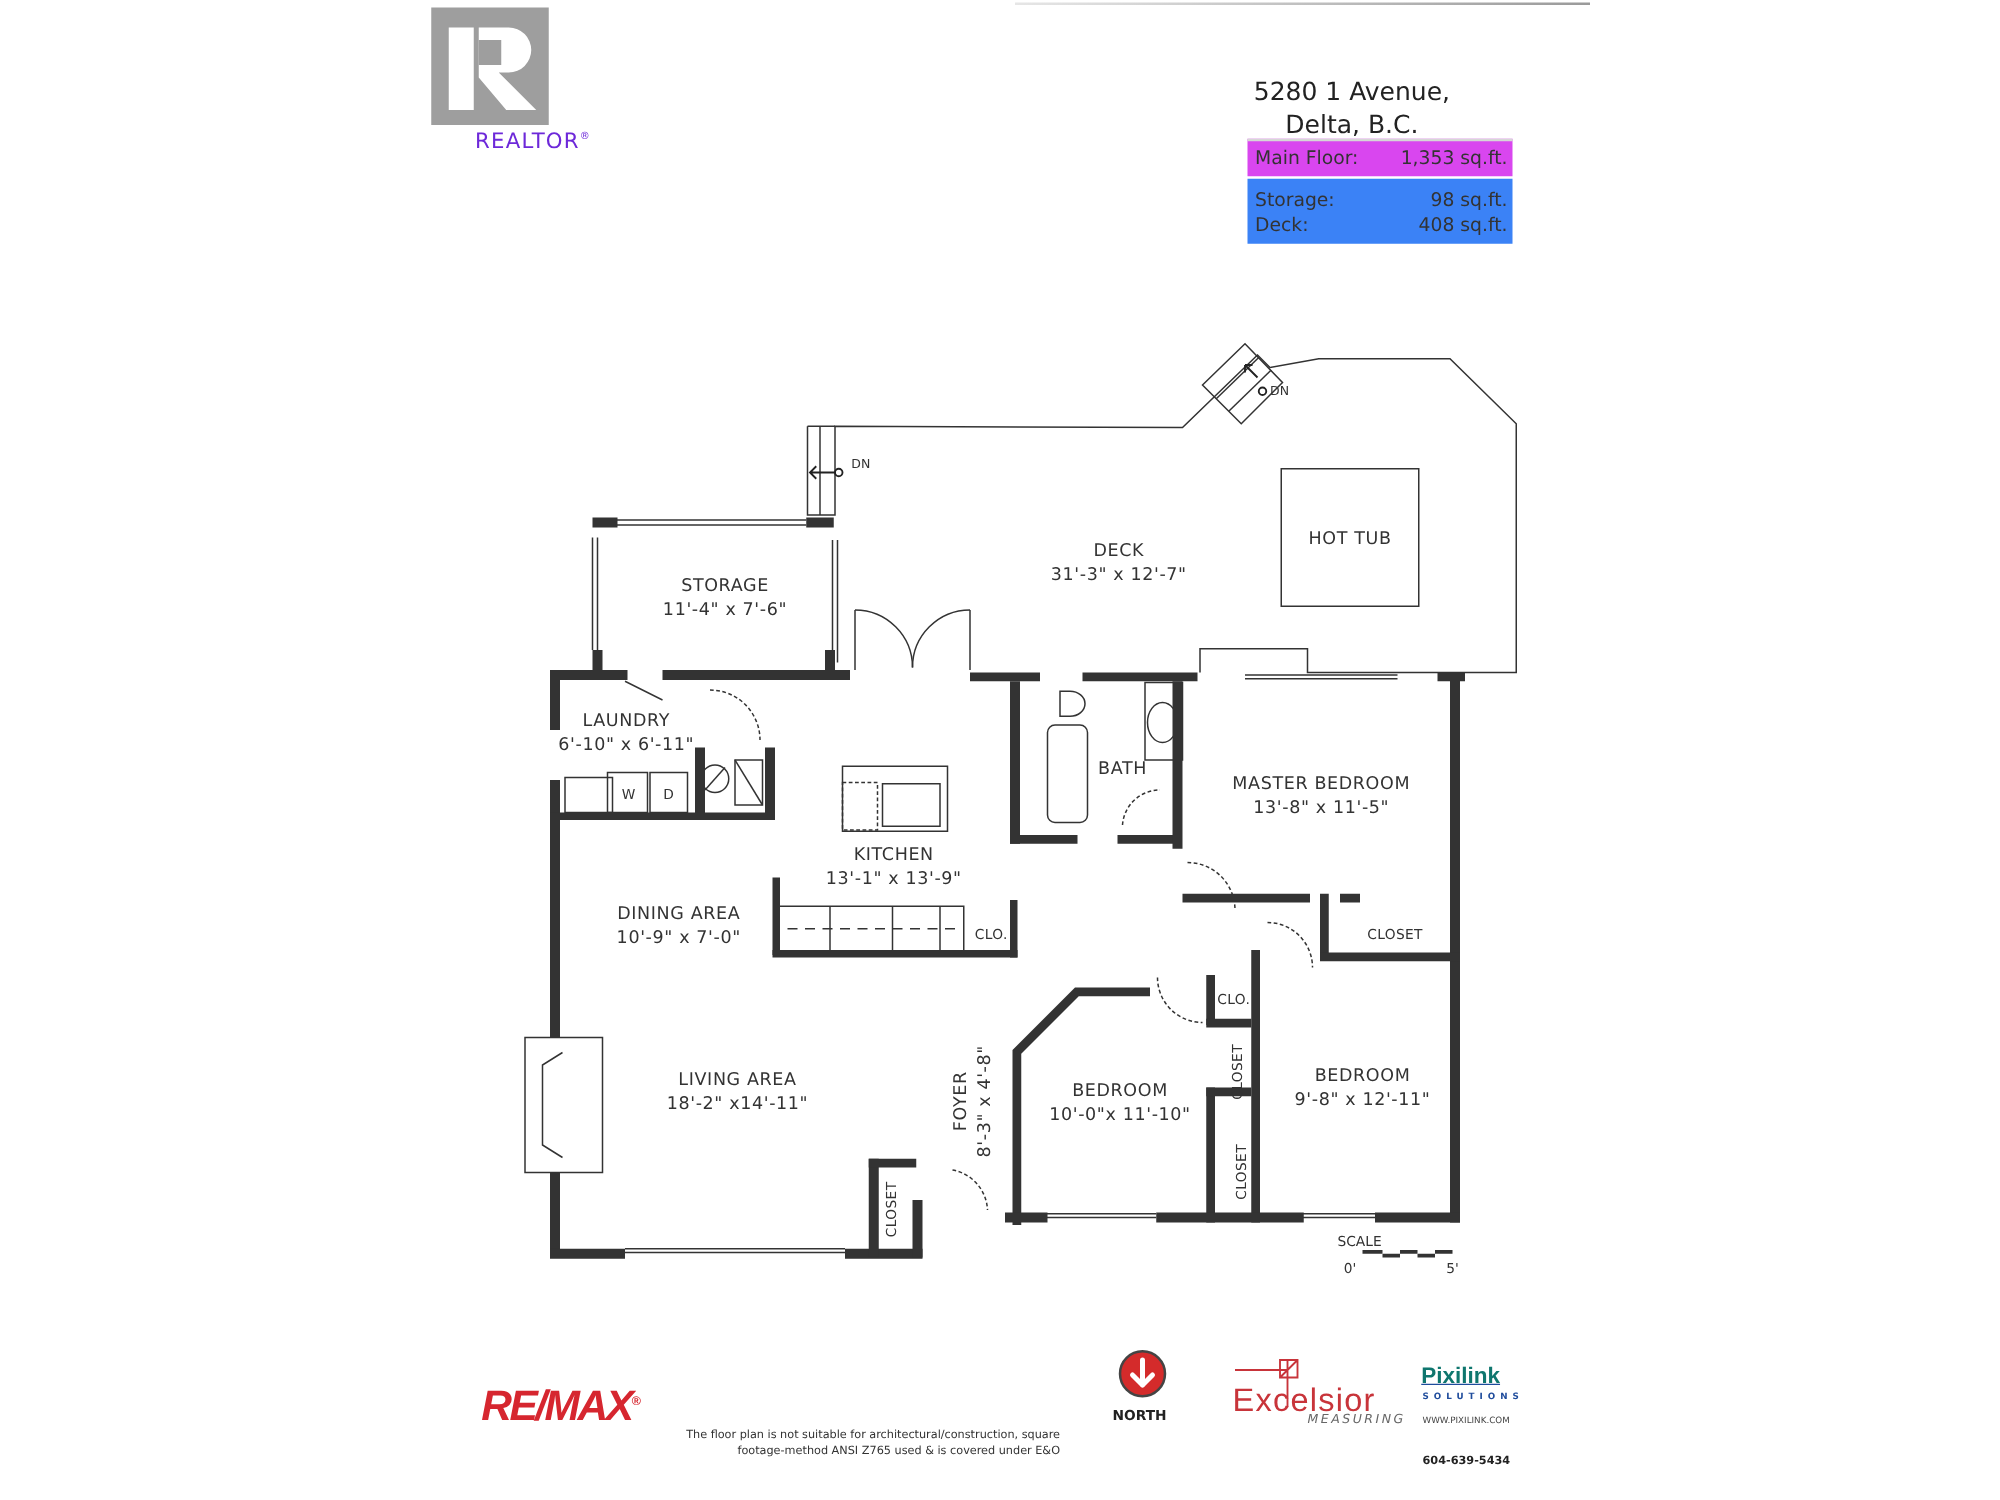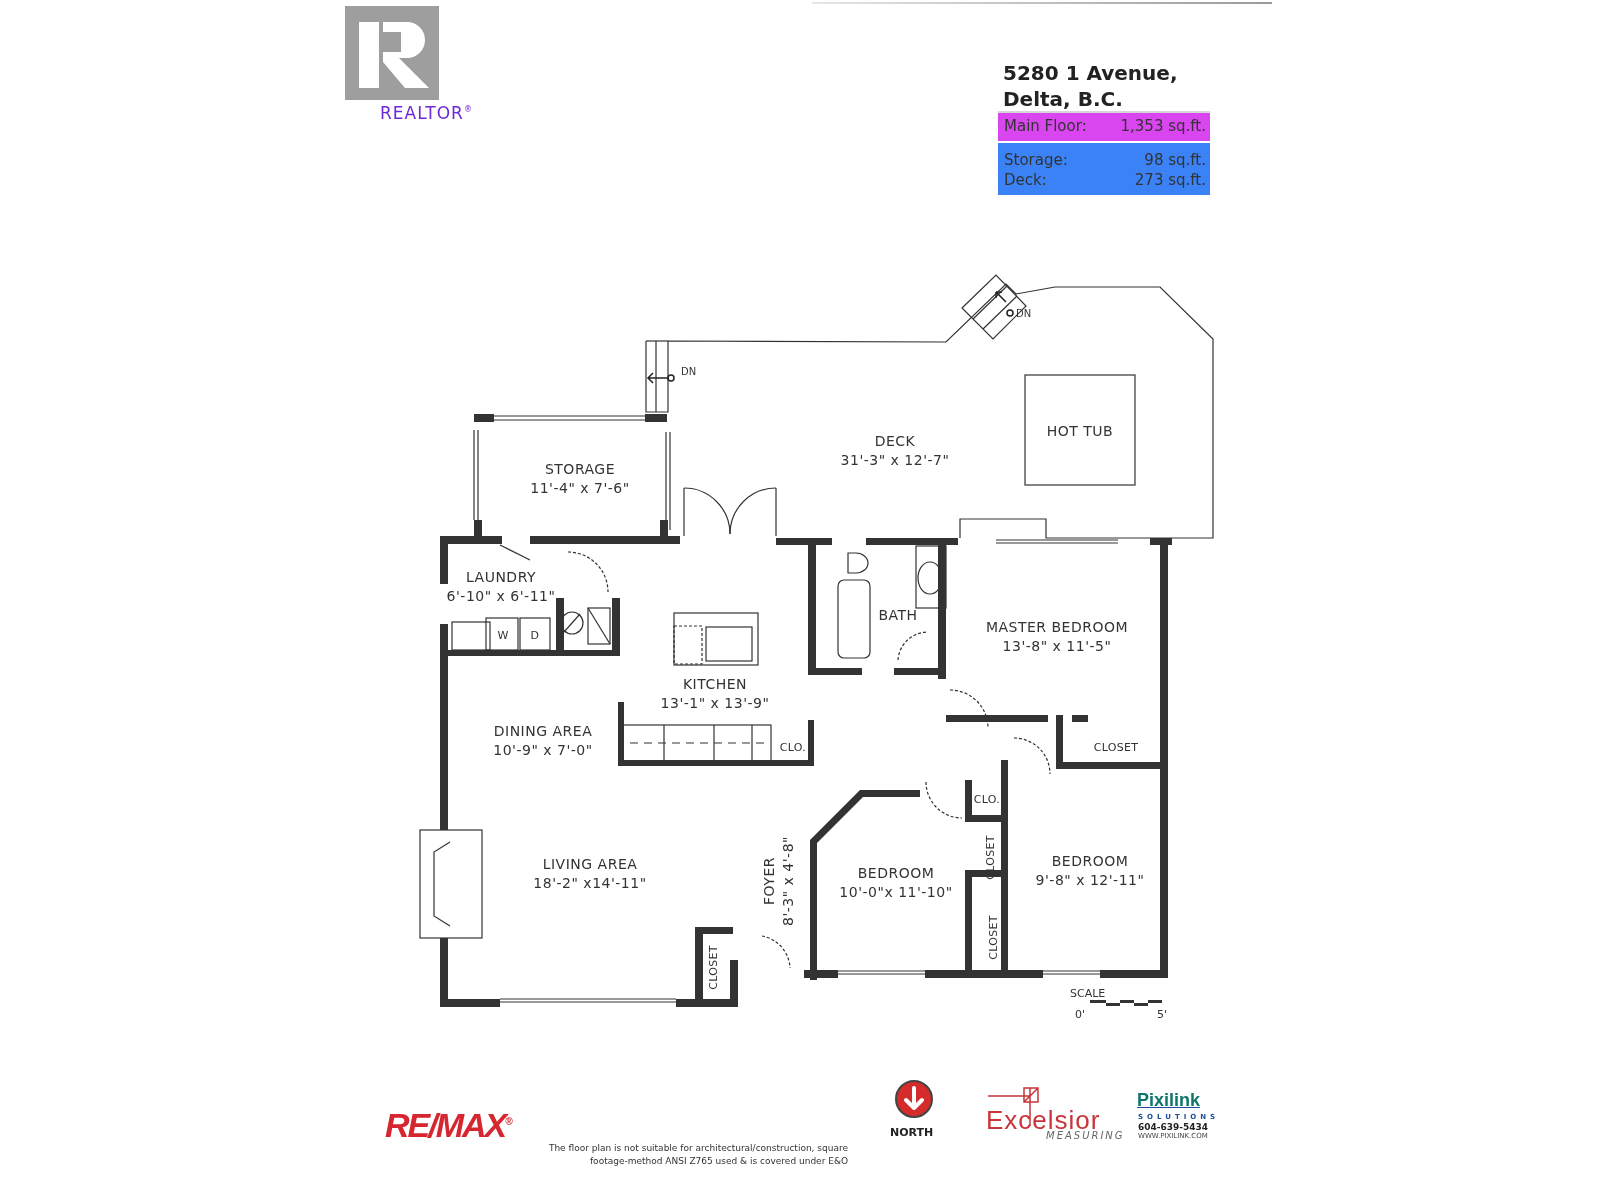--- a/index.html
+++ b/index.html
@@ -4,40 +4,40 @@
 <style>
   html, body { margin:0; padding:0; background:#ffffff; }
   body { width:1600px; height:1200px; position:relative; overflow:hidden; font-family:"DejaVu Sans", sans-serif; color:#2b2b2b; }
   .abs { position:absolute; }
   .topline { left:812px; top:2px; width:460px; height:2px; background:linear-gradient(90deg,#e6e6e6,#9a9a9a); }
   
   .realtor-box { left:345px; top:6px; width:94px; height:94px; background:#9e9e9e; }
   .realtor-word { left:343px; top:103px; font-size:17px; letter-spacing:1px; color:#6d28d9; font-family:"DejaVu Sans", sans-serif;margin-left:37px; }
   .realtor-word sup { font-size:8px; }
   
-  .addr { left:1003px; top:60px; font-size:20px; font-weight:bold; line-height:26px; color:#222; }
+  .addr { left:1003px; top:60px; font-size:20px; font-weight:normal; line-height:26px; color:#222;text-align:center; }
   .info-row1 { left:998px; top:111px; width:212px; height:28px; border-top:2px solid #d6d6d6; background:#d946ef; }
   .info-row2 { left:998px; top:143px; width:212px; height:52px; background:#3b82f6; }
   .info-lbl { font-size:15px; color:#333; }
   .info-val { font-size:15px; color:#333; text-align:right; }
   
   .room { position:absolute; text-align:center; font-size:14px; line-height:19px; color:#333; letter-spacing:0.5px; }
   .small { font-size:11px; letter-spacing:0.3px; }
   .vert { transform:rotate(-90deg); transform-origin:center; white-space:nowrap; }
   
   .remax { left:385px; top:1106px; font-size:34px; font-weight:bold; color:#d6262f; letter-spacing:-2px; font-family:"Liberation Sans", sans-serif; font-style:italic; }
   .remax sup { font-size:10px; color:#d6262f; }
   .disclaimer { left:548px; top:1142px; width:300px; text-align:right; font-size:9px; color:#333; line-height:13px; }
   .north-icon { left:895px; top:1080px; width:34px; height:34px; border-radius:50%; background:#d42b2b; border:2px solid #444; }
   .north-lbl { left:890px; top:1126px; font-size:11px; font-weight:bold; color:#222; }
   .excel-word { left:986px; top:1105px; font-size:26px; color:#c8343a; font-family:"Liberation Sans", sans-serif; letter-spacing:1px; }
   .excel-sub { left:1046px; top:1130px; font-size:10px; color:#666; letter-spacing:2px;font-style:italic; }
   .pix-word { left:1137px; top:1090px; font-size:18px; font-weight:bold; color:#0f766e; text-decoration:underline; text-decoration-color:#1f4c9c; font-family:"Liberation Sans", sans-serif; }
   .pix-sol { left:1138px; top:1113px; font-size:7px; font-weight:bold; letter-spacing:4px; color:#1f4c9c; }
-  .pix-phone { left:1138px; top:1122px; font-size:9px; font-weight:bold; color:#222; }
+  .pix-phone { left:1138px; top:1164px; font-size:9px; font-weight:bold; color:#222; }
   .pix-web { left:1138px; top:1132px; font-size:7px; color:#444; }
   .scale-lbl { left:1070px; top:987px; font-size:11px; color:#333; }
   .scale-0 { left:1075px; top:1008px; font-size:11px; color:#333; }
   .scale-5 { left:1157px; top:1008px; font-size:11px; color:#333; }
   .dn { position:absolute; font-size:10px; color:#333; }
 </style>
 </head>
 <body>
 
 <div class="abs topline"></div>
@@ -56,21 +56,21 @@
   <div>Delta, B.C.</div>
 </div>
 <div class="abs info-row1">
   <span class="abs info-lbl" style="left:6px;top:4px;">Main Floor:</span>
   <span class="abs info-val" style="right:4px;top:4px;">1,353 sq.ft.</span>
 </div>
 <div class="abs info-row2">
   <span class="abs info-lbl" style="left:6px;top:8px;">Storage:</span>
   <span class="abs info-val" style="right:4px;top:8px;">98 sq.ft.</span>
   <span class="abs info-lbl" style="left:6px;top:28px;">Deck:</span>
-  <span class="abs info-val" style="right:4px;top:28px;">273 sq.ft.</span>
+  <span class="abs info-val" style="right:4px;top:28px;">408 sq.ft.</span>
 </div>
 
 <svg class="abs" style="left:0;top:0;" width="1600" height="1200" viewBox="0 0 1600 1200">
   <g fill="none" stroke="#333" stroke-width="1.2">
 
     <polyline points="646,341 646,412 668,412 668,341 946,342 1006,284 1016,294 1055,287 1160,287 1213,339 1213,538 1046,538 1046,519 960,519 960,538"></polyline>
     <line x1="646" y1="341" x2="668" y2="341"></line>
     <line x1="656" y1="341" x2="656" y2="412"></line>
 
     <polygon points="962,308 996,275 1026,306 993,339"></polygon>

